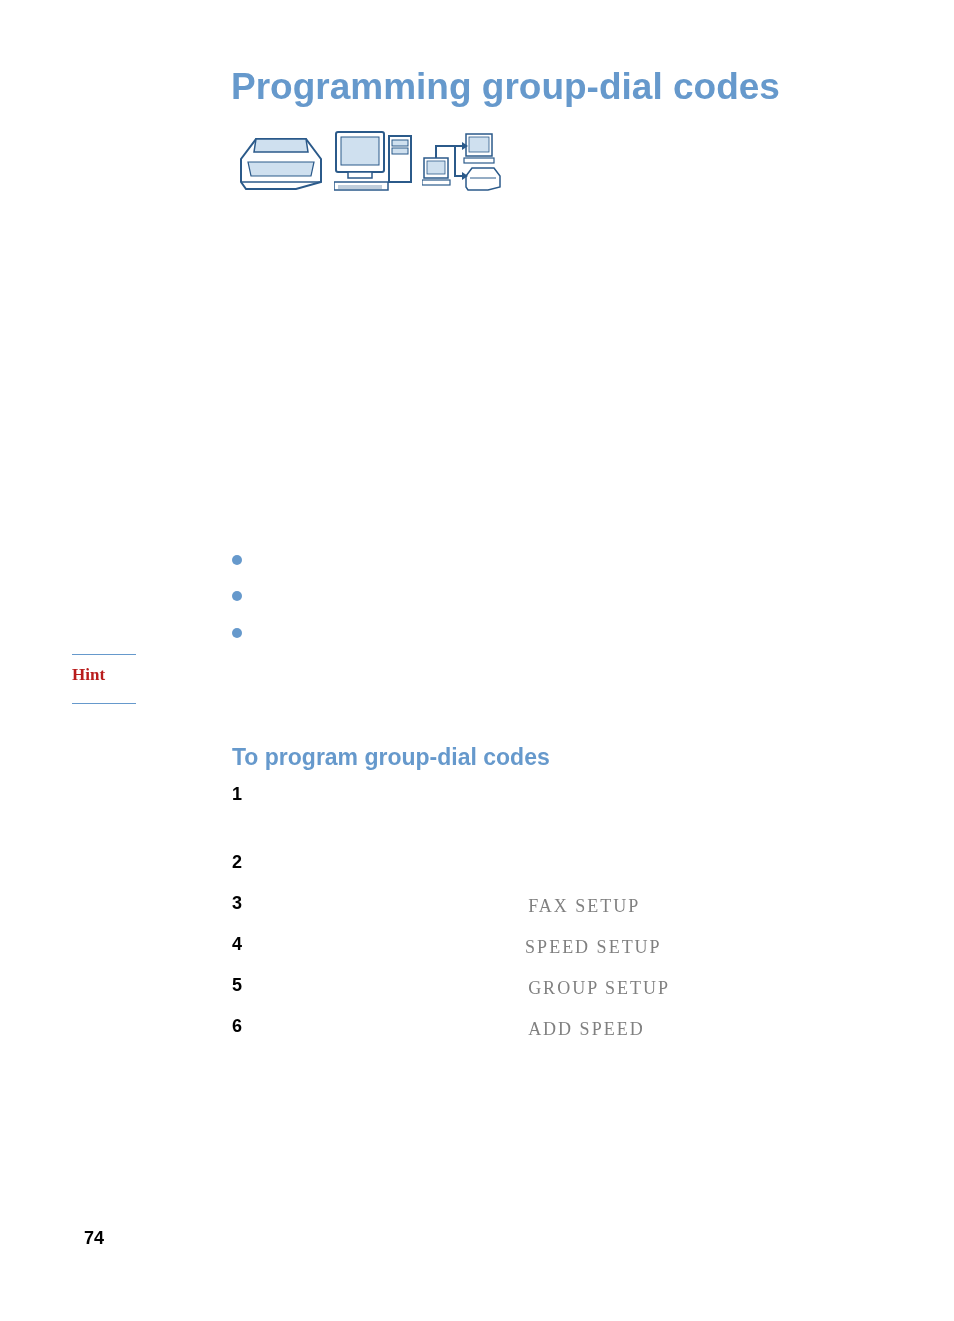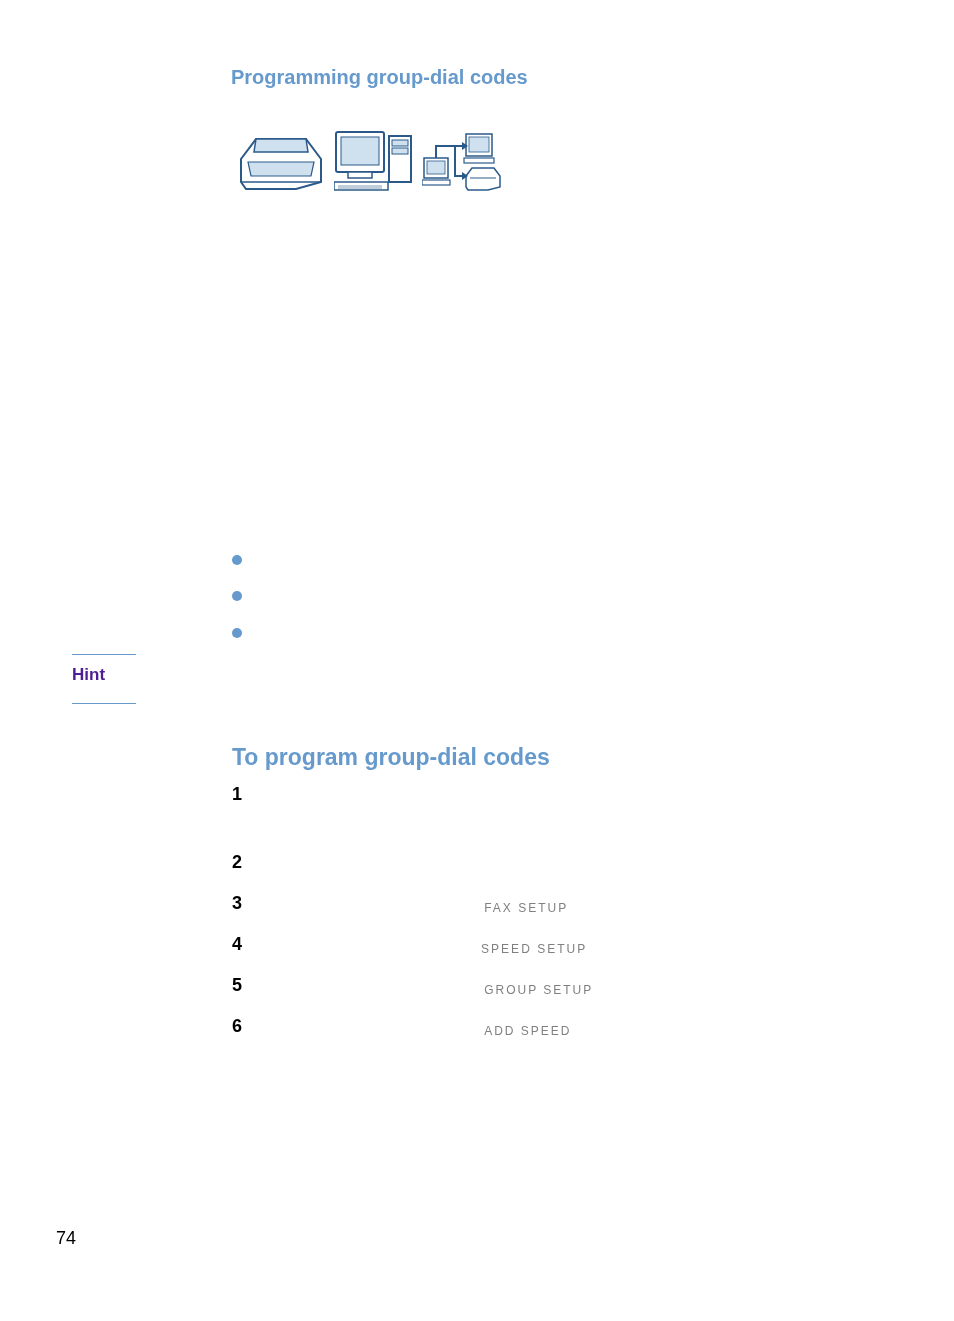--- a/index.html
+++ b/index.html
@@ -8,21 +8,21 @@
       height: 1321px;
       background: #ffffff;
       font-family: Arial, Helvetica, sans-serif;
       position: relative;
       color: #000;
     }
     .page-title {
       position: absolute;
       top: 66px;
       left: 231px;
-      font-size: 20px;
+      font-size: 37px;
       font-weight: bold;
       color: #6699cc;
     }
     .illustration-row {
       position: absolute;
       top: 128px;
       left: 236px;
       display: flex;
       align-items: flex-end;
       gap: 8px;
@@ -70,24 +70,25 @@
       top: 654px;
       left: 72px;
       width: 64px;
     }
     .hint-rule {
       border: none;
       border-top: 1.5px solid #6699cc;
       margin: 0;
     }
     .hint-label {
-      color: #4c1d95;
+      color: #b91c1c;
       font-weight: bold;
       font-size: 17px;
       padding: 10px 0 18px 0;
+      font-family: Liberation Serif, serif;
     }
     .hint-text {
       position: absolute;
       top: 664px;
       left: 232px;
       right: 90px;
       font-size: 18px;
       color: #ffffff;
       line-height: 1.35;
     }
@@ -117,30 +118,31 @@
       flex-shrink: 0;
       color: #000;
     }
     .step-text {
       font-size: 18px;
       line-height: 1.5;
       color: #ffffff;
       flex: 1;
     }
     .lcd {
-      font-family: Liberation Sans, sans-serif;
+      font-family: Liberation Serif, serif;
       letter-spacing: 2px;
-      font-size: 12px;
+      font-size: 18px;
       color: #808080;
+      margin-left: 44px;
     }
     .page-num {
       position: absolute;
       bottom: 72px;
-      left: 56px;
-      font-weight: normal;
+      left: 84px;
+      font-weight: bold;
       font-size: 18px;
       color: #000;
     }
     .chapter-label {
       position: absolute;
       bottom: 72px;
       left: 120px;
       font-size: 18px;
       color: #ffffff;
     }

